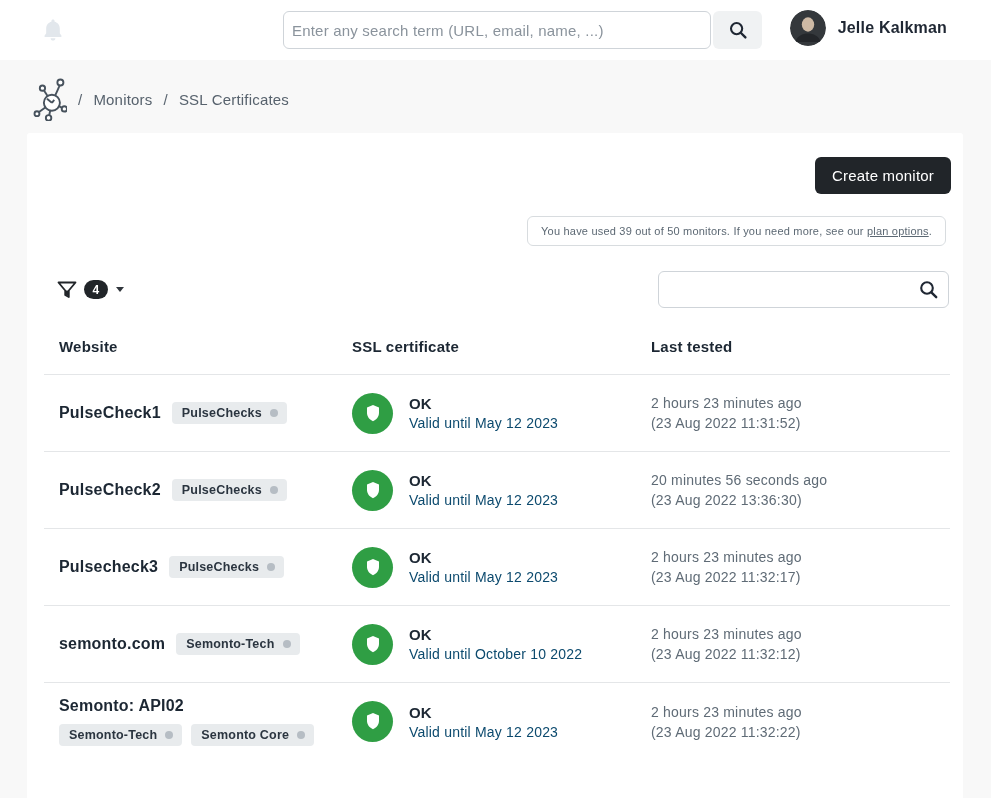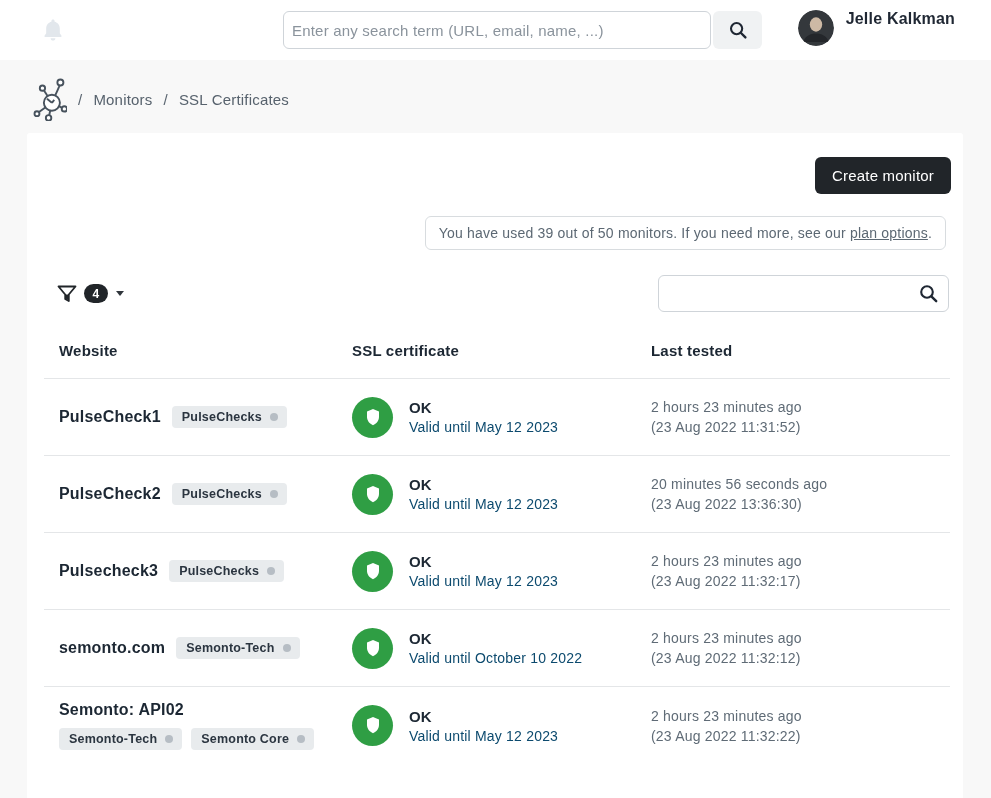--- a/index.html
+++ b/index.html
@@ -30,22 +30,22 @@
     font-family:"Liberation Sans", sans-serif;
     letter-spacing:.2px; outline:none; background:#fff;
   }
   .search-input::placeholder { color:#8a939c; }
   .search-btn {
     width:49px; height:38px; margin-left:2px;
     background:#f0f2f3; border:none; border-radius:6px;
     display:flex; align-items:center; justify-content:center; cursor:pointer;
   }
   .user-chip {
-    position:absolute; right:36px; top:10px;
-    display:flex; align-items:flex-start; gap:12px; cursor:pointer;
+    position:absolute; right:44px; top:10px;
+    display:flex; align-items:center; gap:12px; cursor:pointer;
   }
   .avatar { width:36px; height:36px; border-radius:50%; overflow:hidden; display:block; }
   .user-name { font-size:16px; font-weight:700; color:#1f2733; }
 
   
   .crumbs {
     display:flex; align-items:center; gap:11px;
     padding:14px 0 0 33px; height:64px;
   }
   .crumb-logo { display:flex; align-items:center; cursor:pointer; }
@@ -60,21 +60,21 @@
   }
   .card-actions { display:flex; justify-content:flex-end; padding:24px 12px 0 32px; }
   .btn-dark {
     background:#212529; color:#ffffff; border:none; border-radius:6px;
     font-size:15px; letter-spacing:.2px; padding:10px 17px; cursor:pointer;
     font-family:"Liberation Sans", sans-serif;
   }
   .notice-row { display:flex; justify-content:flex-end; padding:22px 17px 0 32px; }
   .notice {
     border:1px solid #d8dcdf; border-radius:6px;
-    padding:8px 13px; font-size:14px; color:#5c6873; background:#fff;
+    padding:8px 13px; font-size:11px; color:#5c6873; background:#fff;
   }
   .notice a { color:#5c6873; text-decoration:underline; cursor:pointer; }
 
   .filter-row {
     display:flex; justify-content:space-between; align-items:center;
     padding:25px 14px 0 30px;
   }
   .filter-btn { display:flex; align-items:center; gap:7px; cursor:pointer; }
   .filter-count {
     background:#212529; color:#fff; font-size:12px; font-weight:700;

